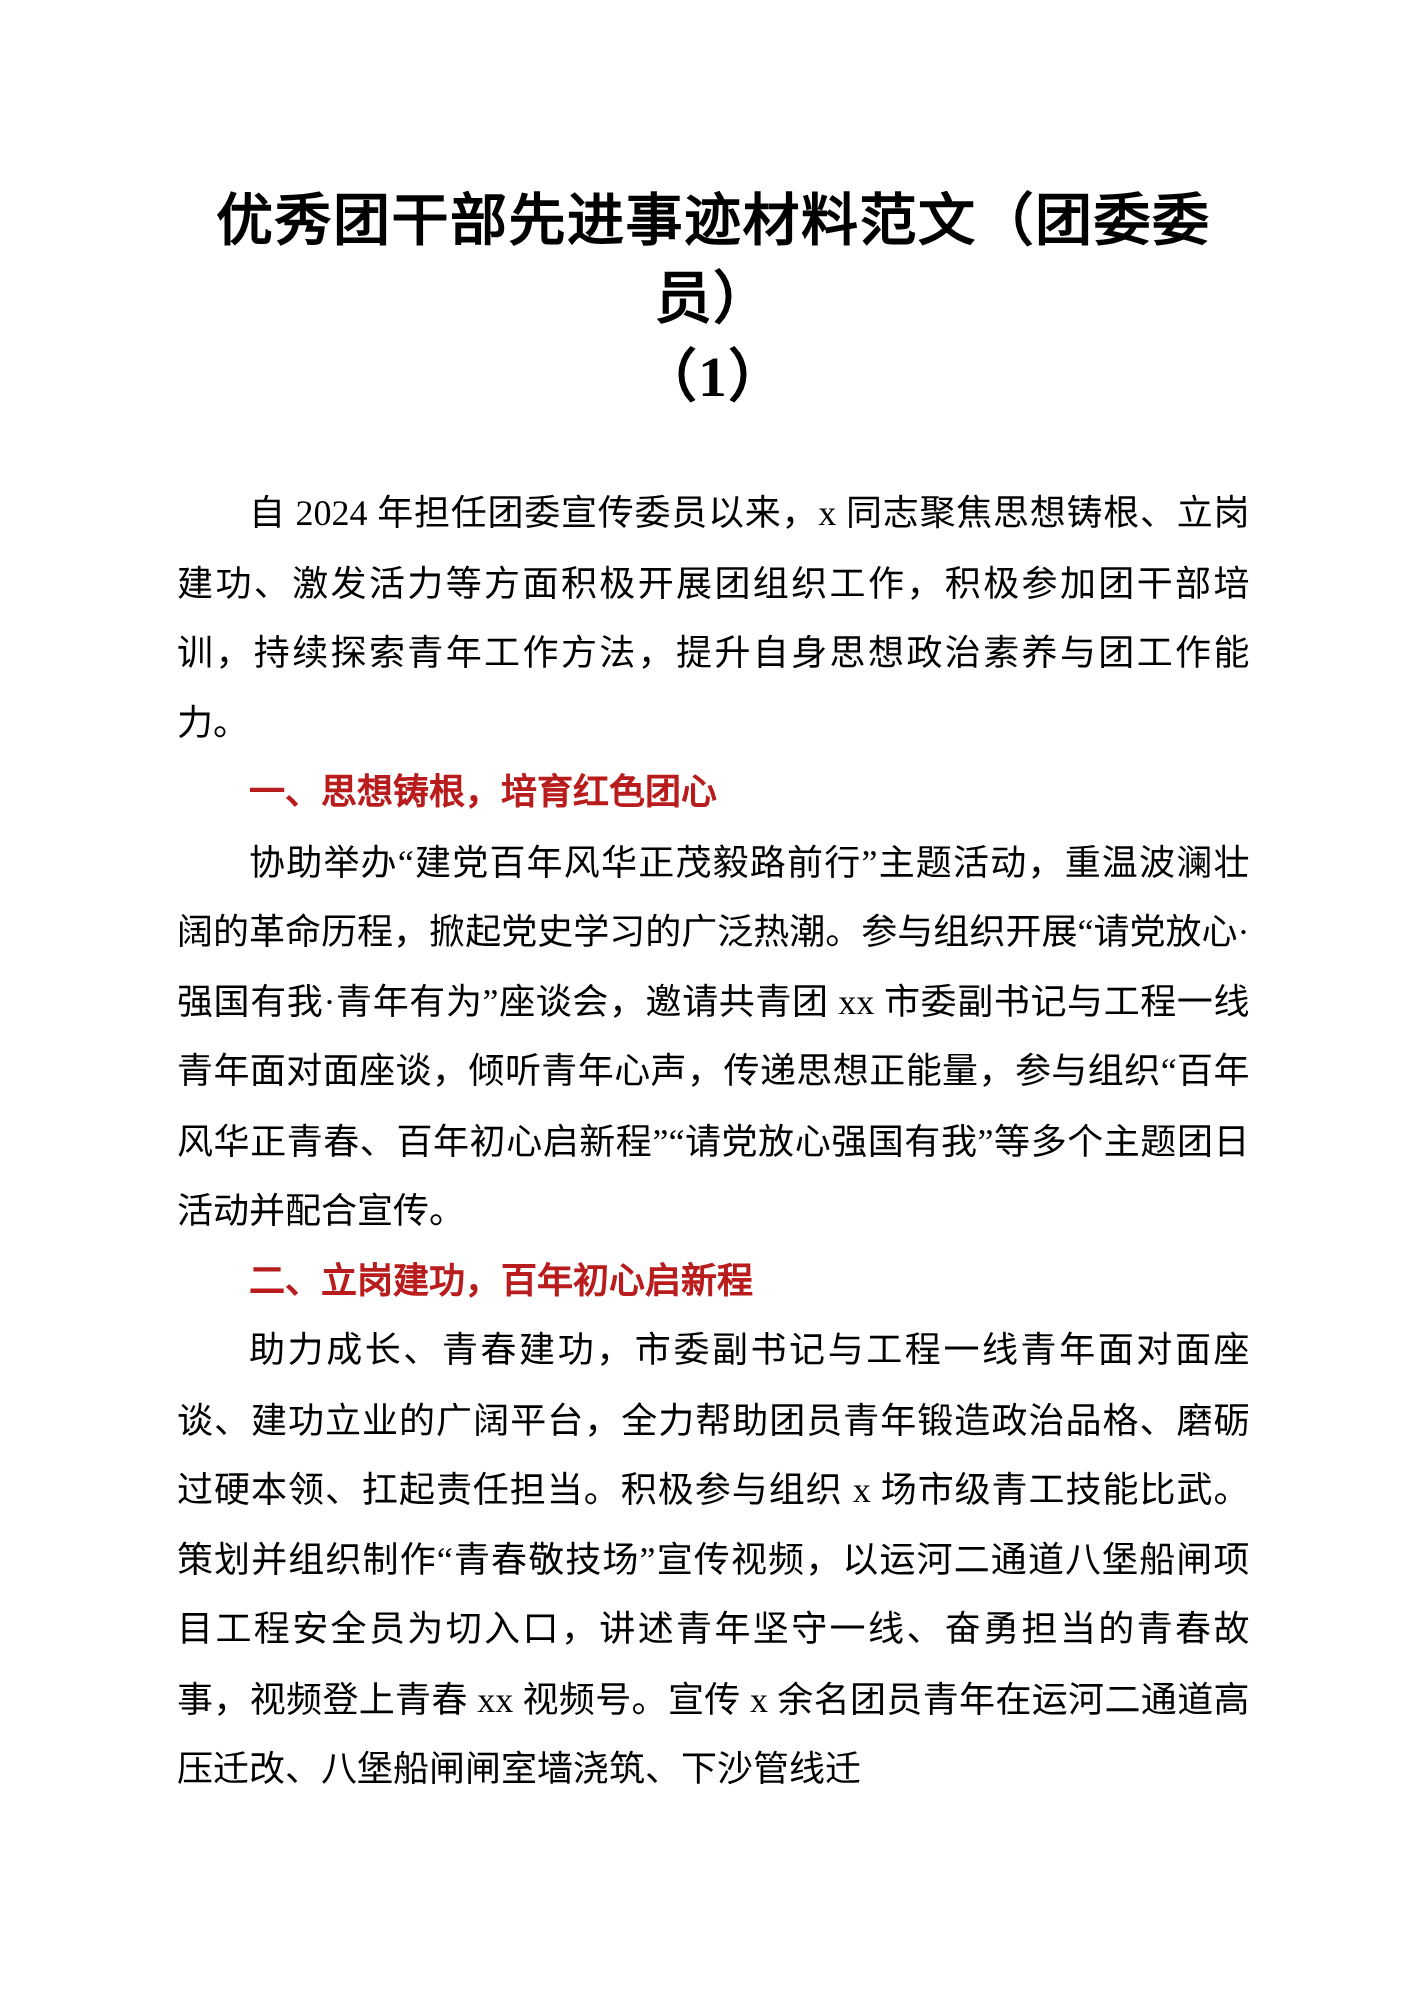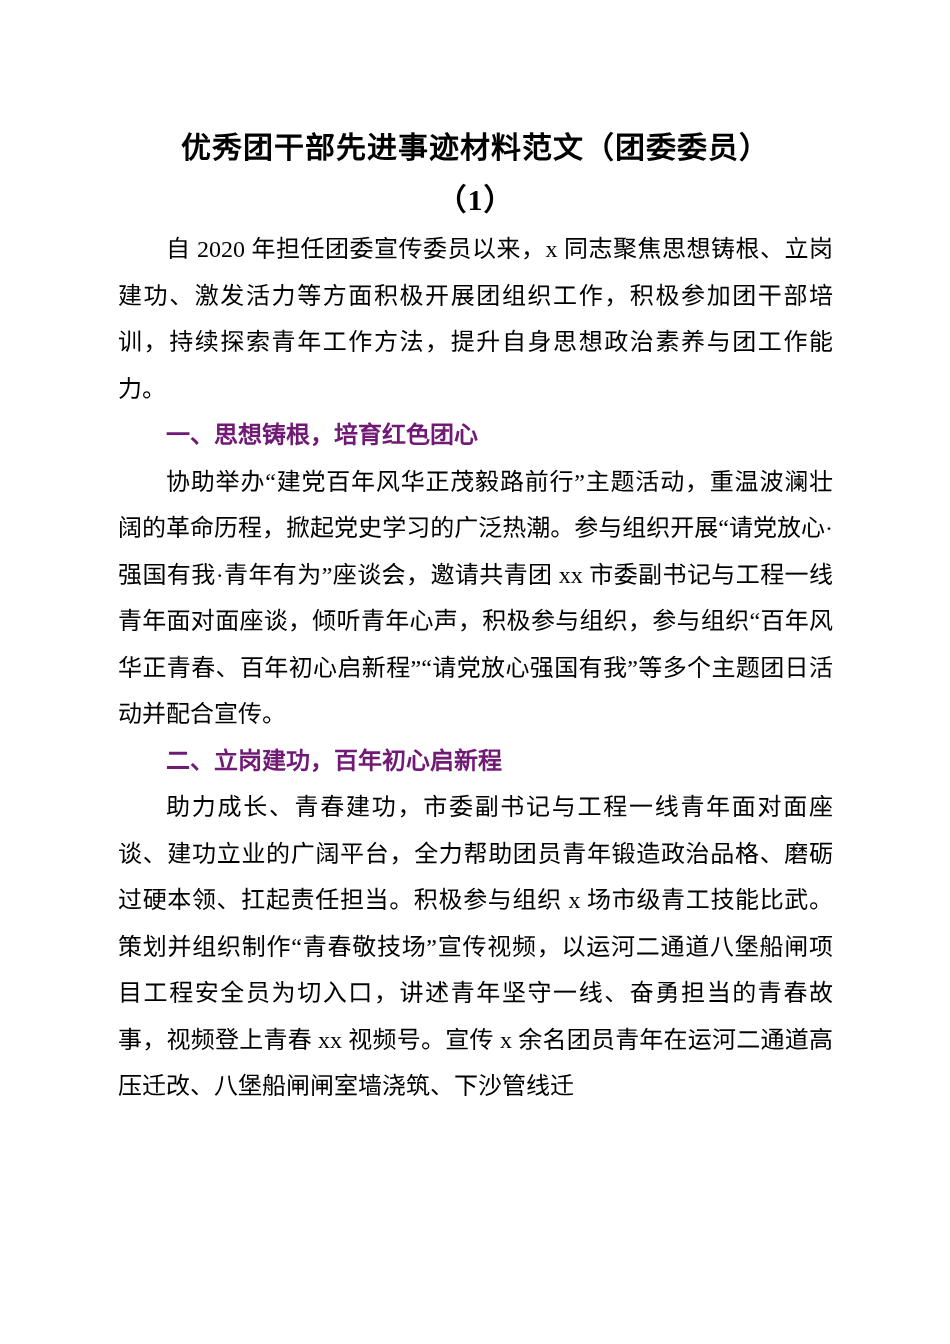--- a/index.html
+++ b/index.html
@@ -14,59 +14,60 @@
     width: 950px;
     height: 1344px;
     background: #ffffff;
     color: #000000;
     padding: 122px 117px 40px 118px;
     overflow: hidden;
     font-family: "Liberation Serif", "DejaVu Serif", serif;
   }
 
   .doc-title {
-    font-size: 30px;
+    font-size: 38px;
     font-weight: bold;
     line-height: 52px;
     text-align: center;
     letter-spacing: 1px;
+    margin-bottom: 42px;
     font-family: "Liberation Serif", "DejaVu Serif", serif;
   }
 
   .para {
     font-size: 24px;
     line-height: 46.5px;
     text-align: justify;
     text-indent: 2em;
     color: #000000;
   }
 
   .section-heading {
     font-size: 24px;
     line-height: 46.5px;
     text-indent: 2em;
     font-weight: bold;
     font-family: "Liberation Sans", "DejaVu Sans", sans-serif;
-    color: #701a75;
+    color: #b91c1c;
     text-align: justify;
   }
 </style>
 </head>
 <body>
 
 <div class="page">
 
   <h1 class="doc-title">
     <span>优秀团干部先进事迹材料范文（团委委员）</span><br>
     <span>（1）</span>
   </h1>
 
-  <p class="para">自 2020 年担任团委宣传委员以来，x 同志聚焦思想铸根、立岗建功、激发活力等方面积极开展团组织工作，积极参加团干部培训，持续探索青年工作方法，提升自身思想政治素养与团工作能力。</p>
+  <p class="para">自 2024 年担任团委宣传委员以来，x 同志聚焦思想铸根、立岗建功、激发活力等方面积极开展团组织工作，积极参加团干部培训，持续探索青年工作方法，提升自身思想政治素养与团工作能力。</p>
 
   <h2 class="section-heading">一、思想铸根，培育红色团心</h2>
 
-  <p class="para">协助举办“建党百年风华正茂毅路前行”主题活动，重温波澜壮阔的革命历程，掀起党史学习的广泛热潮。参与组织开展“请党放心·强国有我·青年有为”座谈会，邀请共青团 xx 市委副书记与工程一线青年面对面座谈，倾听青年心声，积极参与组织，参与组织“百年风华正青春、百年初心启新程”“请党放心强国有我”等多个主题团日活动并配合宣传。</p>
+  <p class="para">协助举办“建党百年风华正茂毅路前行”主题活动，重温波澜壮阔的革命历程，掀起党史学习的广泛热潮。参与组织开展“请党放心·强国有我·青年有为”座谈会，邀请共青团 xx 市委副书记与工程一线青年面对面座谈，倾听青年心声，传递思想正能量，参与组织“百年风华正青春、百年初心启新程”“请党放心强国有我”等多个主题团日活动并配合宣传。</p>
 
   <h2 class="section-heading">二、立岗建功，百年初心启新程</h2>
 
   <p class="para">助力成长、青春建功，市委副书记与工程一线青年面对面座谈、建功立业的广阔平台，全力帮助团员青年锻造政治品格、磨砺过硬本领、扛起责任担当。积极参与组织 x 场市级青工技能比武。策划并组织制作“青春敬技场”宣传视频，以运河二通道八堡船闸项目工程安全员为切入口，讲述青年坚守一线、奋勇担当的青春故事，视频登上青春 xx 视频号。宣传 x 余名团员青年在运河二通道高压迁改、八堡船闸闸室墙浇筑、下沙管线迁</p>
 
 </div>
 
 </body></html>

